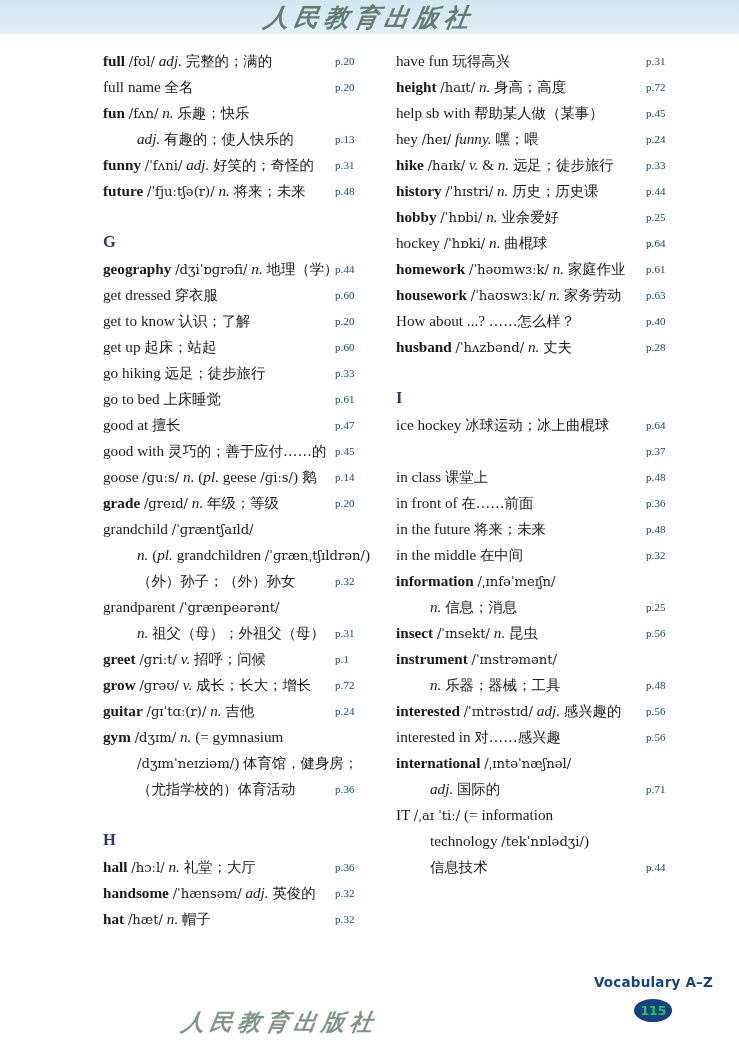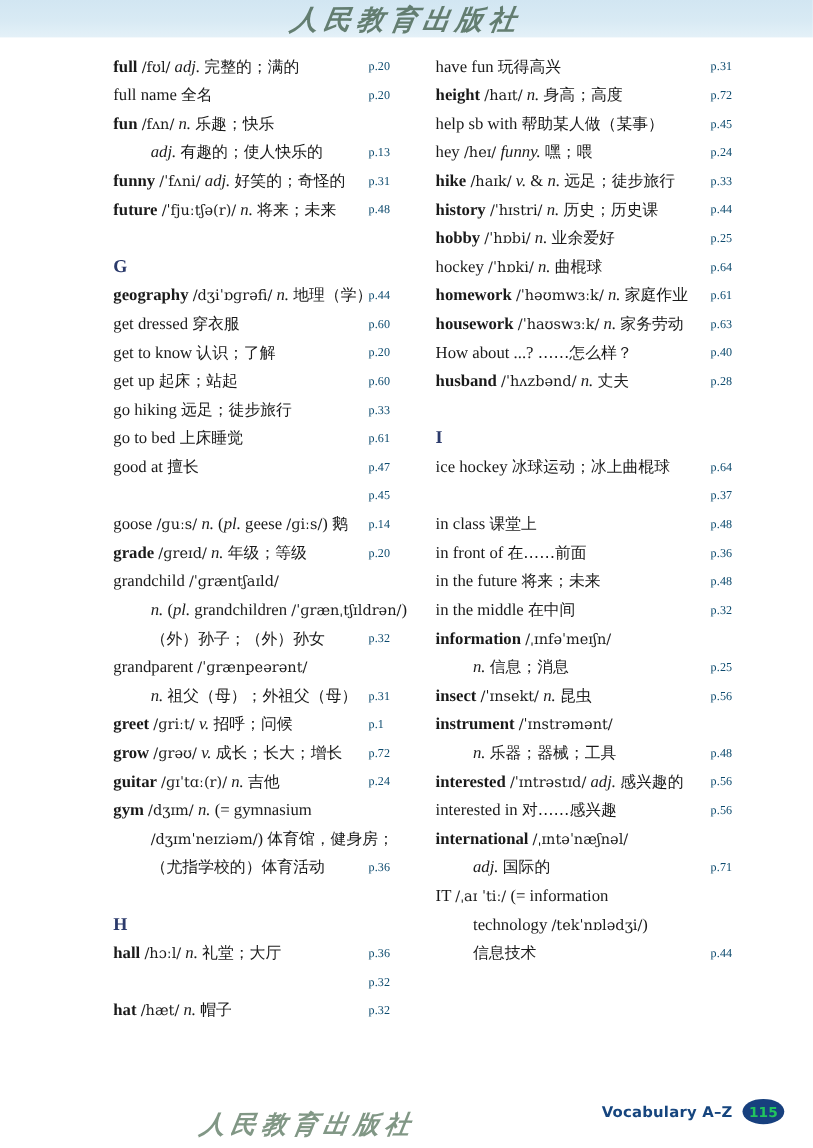--- a/index.html
+++ b/index.html
@@ -117,20 +117,21 @@
     opacity: .78;
     transform: skewX(-9deg);
     white-space: nowrap;
   }
   #footer-right {
     position: absolute;
     right: 26px; bottom: 22px;
     display: flex;
     align-items: center;
     gap: 9px;
+    flex-direction: column;
   }
   #footer-label {
     font-family: "DejaVu Sans", sans-serif;
     font-size: 13.5px;
     font-weight: 700;
     color: #16457e;
     letter-spacing: .2px;
   }
   #page-badge {
     width: 38px; height: 23px;
@@ -186,21 +187,21 @@
     <div class="entry">
       <div class="eline"><span class="txt"><span class="plain">go hiking</span> <span class="cn">远足；徒步旅行</span></span><span class="pg">p.33</span></div>
     </div>
     <div class="entry">
       <div class="eline"><span class="txt"><span class="plain">go to bed</span> <span class="cn">上床睡觉</span></span><span class="pg">p.61</span></div>
     </div>
     <div class="entry">
       <div class="eline"><span class="txt"><span class="plain">good at</span> <span class="cn">擅长</span></span><span class="pg">p.47</span></div>
     </div>
     <div class="entry">
-      <div class="eline"><span class="pg">p.45</span></div>
+      <div class="eline"><span class="txt"><span class="plain">good with</span> <span class="cn">灵巧的；善于应付……的</span></span><span class="pg">p.45</span></div>
     </div>
     <div class="entry">
       <div class="eline"><span class="txt"><span class="plain">goose</span> <span class="ipa">/ɡuːs/</span> <i class="pos">n.</i> (<i class="pos">pl.</i> geese <span class="ipa">/ɡiːs/</span>) <span class="cn">鹅</span></span><span class="pg">p.14</span></div>
     </div>
     <div class="entry">
       <div class="eline"><span class="txt"><b class="hw">grade</b> <span class="ipa">/ɡreɪd/</span> <i class="pos">n.</i> <span class="cn">年级；等级</span></span><span class="pg">p.20</span></div>
     </div>
     <div class="entry">
       <div class="eline"><span class="txt"><span class="plain">grandchild</span> <span class="ipa">/ˈɡræntʃaɪld/</span></span></div>
       <div class="eline indent"><span class="txt"><i class="pos">n.</i> (<i class="pos">pl.</i> grandchildren <span class="ipa">/ˈɡrænˌtʃɪldrən/</span>)</span></div>
@@ -223,21 +224,21 @@
       <div class="eline"><span class="txt"><b class="hw">gym</b> <span class="ipa">/dʒɪm/</span> <i class="pos">n.</i> (= gymnasium</span></div>
       <div class="eline indent"><span class="txt"><span class="ipa">/dʒɪmˈneɪziəm/</span>) <span class="cn">体育馆，健身房；</span></span></div>
       <div class="eline indent"><span class="txt"><span class="cn">（尤指学校的）体育活动</span></span><span class="pg">p.36</span></div>
     </div>
     <div class="gap"></div>
     <div class="section-letter">H</div>
     <div class="entry">
       <div class="eline"><span class="txt"><b class="hw">hall</b> <span class="ipa">/hɔːl/</span> <i class="pos">n.</i> <span class="cn">礼堂；大厅</span></span><span class="pg">p.36</span></div>
     </div>
     <div class="entry">
-      <div class="eline"><span class="pg">p.32</span></div>
+      <div class="eline"><span class="txt"><b class="hw">handsome</b> <span class="ipa">/ˈhænsəm/</span> <i class="pos">adj.</i> <span class="cn">英俊的</span></span><span class="pg">p.32</span></div>
     </div>
     <div class="entry">
       <div class="eline"><span class="txt"><b class="hw">hat</b> <span class="ipa">/hæt/</span> <i class="pos">n.</i> <span class="cn">帽子</span></span><span class="pg">p.32</span></div>
     </div>
   </div>
 <div class="column" id="col-right">
     <div class="entry">
       <div class="eline"><span class="txt"><span class="plain">have fun</span> <span class="cn">玩得高兴</span></span><span class="pg">p.31</span></div>
     </div>
     <div class="entry">

